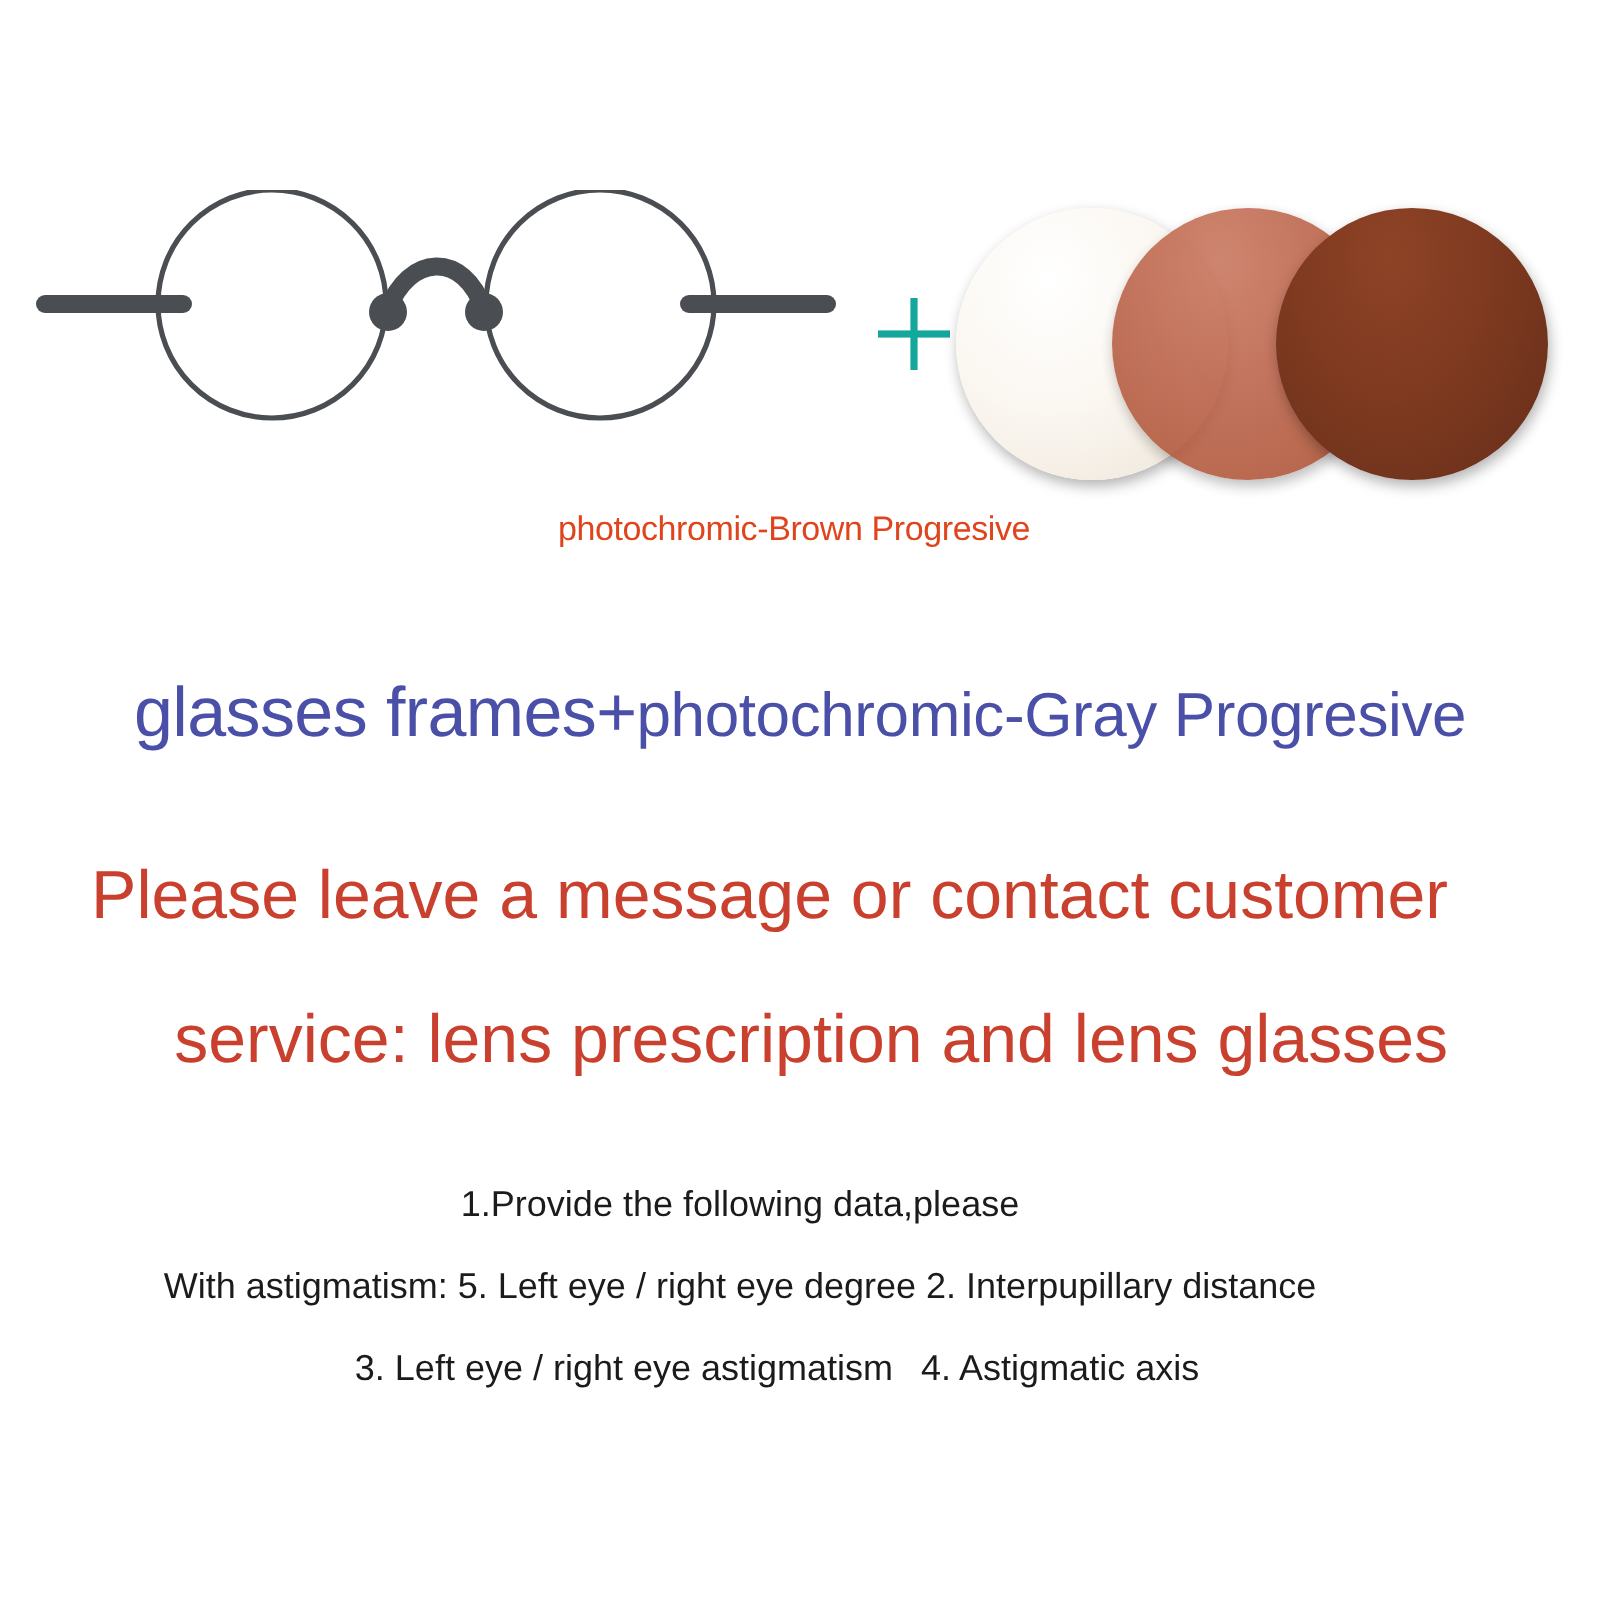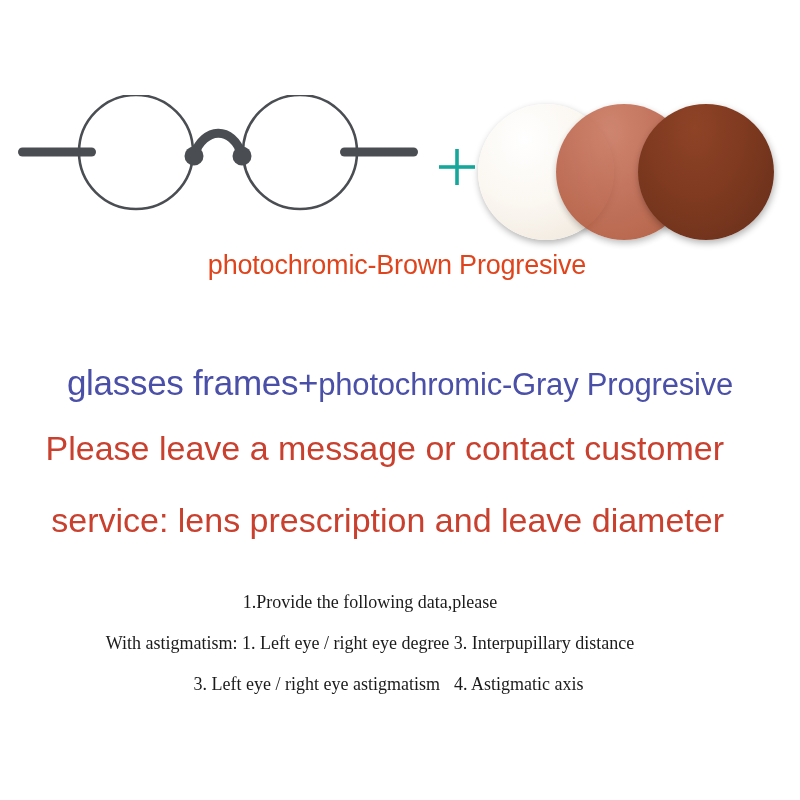--- a/index.html
+++ b/index.html
@@ -83,38 +83,37 @@
 
   
   .brown-caption {
     position: absolute;
     left: 0;
     top: 248px;
     width: 800px;
     text-align: center;
     padding-right: 6px;
     box-sizing: border-box;
-    font-size: 27px;
+    font-size: 17px;
     line-height: 34px;
     color: #e0441c;
     letter-spacing: -0.2px;
     white-space: nowrap;
   }
 
   
   .combo-headline {
     position: absolute;
     left: 0;
     top: 336px;
     width: 800px;
     text-align: center;
     color: #4a4fa8;
     white-space: nowrap;
     line-height: 42px;
-    margin-top: 26px;
   }
   .combo-headline .part-a { font-size: 35px; letter-spacing: -0.3px; }
   .combo-headline .part-b { font-size: 31px; letter-spacing: -0.2px; }
 
   
   .contact-block {
     position: absolute;
     left: 0;
     top: 412px;
     width: 724px;
@@ -129,21 +128,21 @@
   .requirements {
     position: absolute;
     left: 0;
     top: 582px;
     width: 800px;
     color: #1b1b1b;
     font-size: 18px;
     line-height: 41px;
     white-space: nowrap;
   }
-  .req-line { width: 740px; font-family: Liberation Serif, serif; }
+  .req-line { width: 740px; }
   .req-line.c { text-align: center; }
   .req-line.w { text-align: center; }
   .req-line.ind { text-align: center; padding-left: 37px; box-sizing: border-box; }
   .req-gap { display: inline-block; width: 14px; }
 </style>
 </head>
 <body>
 
 <div id="product-listing">
 
@@ -182,22 +181,22 @@
   </div>
 
   <div class="brown-caption">photochromic-Brown Progresive</div>
 
   <div class="combo-headline">
     <span class="part-a">glasses frames+</span><span class="part-b">photochromic-Gray Progresive</span>
   </div>
 
   <div class="contact-block">
     <div>Please leave a message or contact customer</div>
-    <div>service: lens prescription and leave diameter</div>
+    <div>service: lens prescription and lens glasses</div>
   </div>
 
   <div class="requirements">
     <div class="req-line c">1.Provide the following data,please</div>
-    <div class="req-line w">With astigmatism: 1. Left eye / right eye degree 3. Interpupillary distance</div>
+    <div class="req-line w">With astigmatism: 5. Left eye / right eye degree 2. Interpupillary distance</div>
     <div class="req-line ind"><span>3. Left eye / right eye astigmatism</span><span class="req-gap"></span><span>4. Astigmatic axis</span></div>
   </div>
 
 </div>
 
 </body></html>

